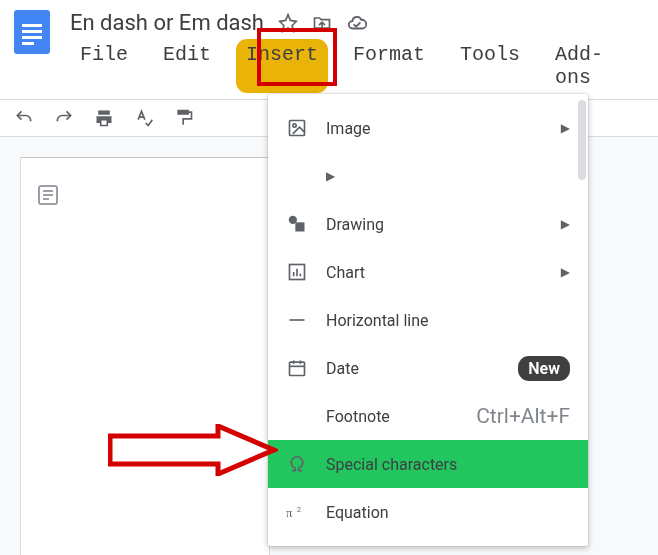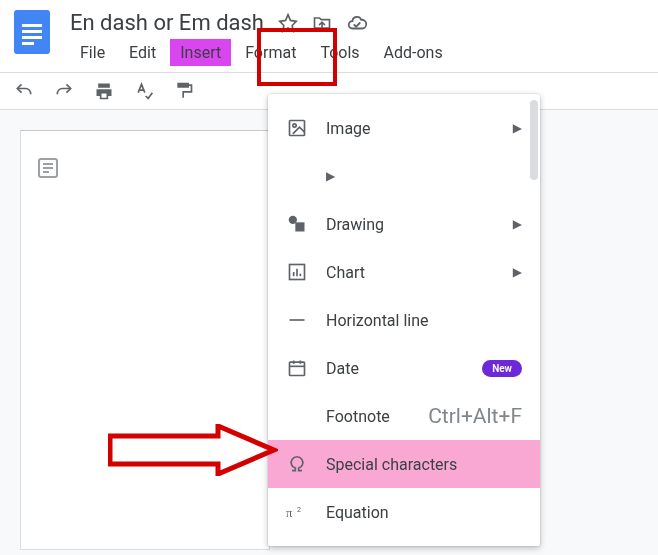--- a/index.html
+++ b/index.html
@@ -34,30 +34,32 @@
   }
   .doc-title {
     font-size: 22px;
     color: #3c4043;
     font-weight: 400;
     letter-spacing: 0;
   }
   .title-icon { color: #5f6368; display:flex; align-items:center; }
   .menubar {
     display: flex;
-    gap: 4px;
-    font-size: 16px;
+    gap: 15px;
+    font-size: 20px;
     color: #3c4043;
+    font-family: Liberation Mono, monospace;
   }
   .menubar-item {
     padding: 4px 10px;
     cursor: pointer;
   }
   .menubar-item.active {
-    background: #d946ef;
+    background: #eab308;
+    border-radius: 11px;
   }
   .highlight-box {
     position: absolute;
     border: 4px solid #d40000;
     pointer-events: none;
   }
   .toolbar {
     border-top: 1px solid #dadce0;
     border-bottom: 1px solid #dadce0;
     padding: 8px 14px;
@@ -84,52 +86,52 @@
   .outline-icon {
     position: absolute;
     left: 36px;
     top: 46px;
     color: #80868b;
   }
   .dropdown {
     position: absolute;
     left: 268px;
     top: 94px;
-    width: 272px;
+    width: 320px;
     background: #fff;
     box-shadow: 0 2px 6px rgba(0,0,0,0.25), 0 0 0 1px rgba(0,0,0,0.05);
     border-radius: 2px;
     padding: 10px 0;
   }
   .menu-item {
     display: flex;
     align-items: center;
     height: 48px;
     padding: 0 18px;
     gap: 18px;
     font-size: 16px;
     color: #3c4043;
     cursor: pointer;
   }
-  .menu-item.hover { background: #f9a8d4; }
+  .menu-item.hover { background: #22c55e; }
   .menu-icon {
     width: 22px;
     height: 22px;
     display: flex;
     align-items: center;
     justify-content: center;
     color: #5f6368;
     flex-shrink: 0;
   }
   .menu-label { flex: 1; }
   .submenu-arrow { color: #5f6368; font-size: 12px; }
   .badge {
-    background: #6d28d9;
+    background: #404040;
     color: #fff;
-    font-size: 10px;
+    font-size: 16px;
     font-weight: 600;
     padding: 3px 10px;
     border-radius: 11px;
   }
   .shortcut { color: #80868b; font-size: 21px; }
   .scroll-track {
     position: absolute;
     right: 2px;
     top: 6px;
     width: 8px;

